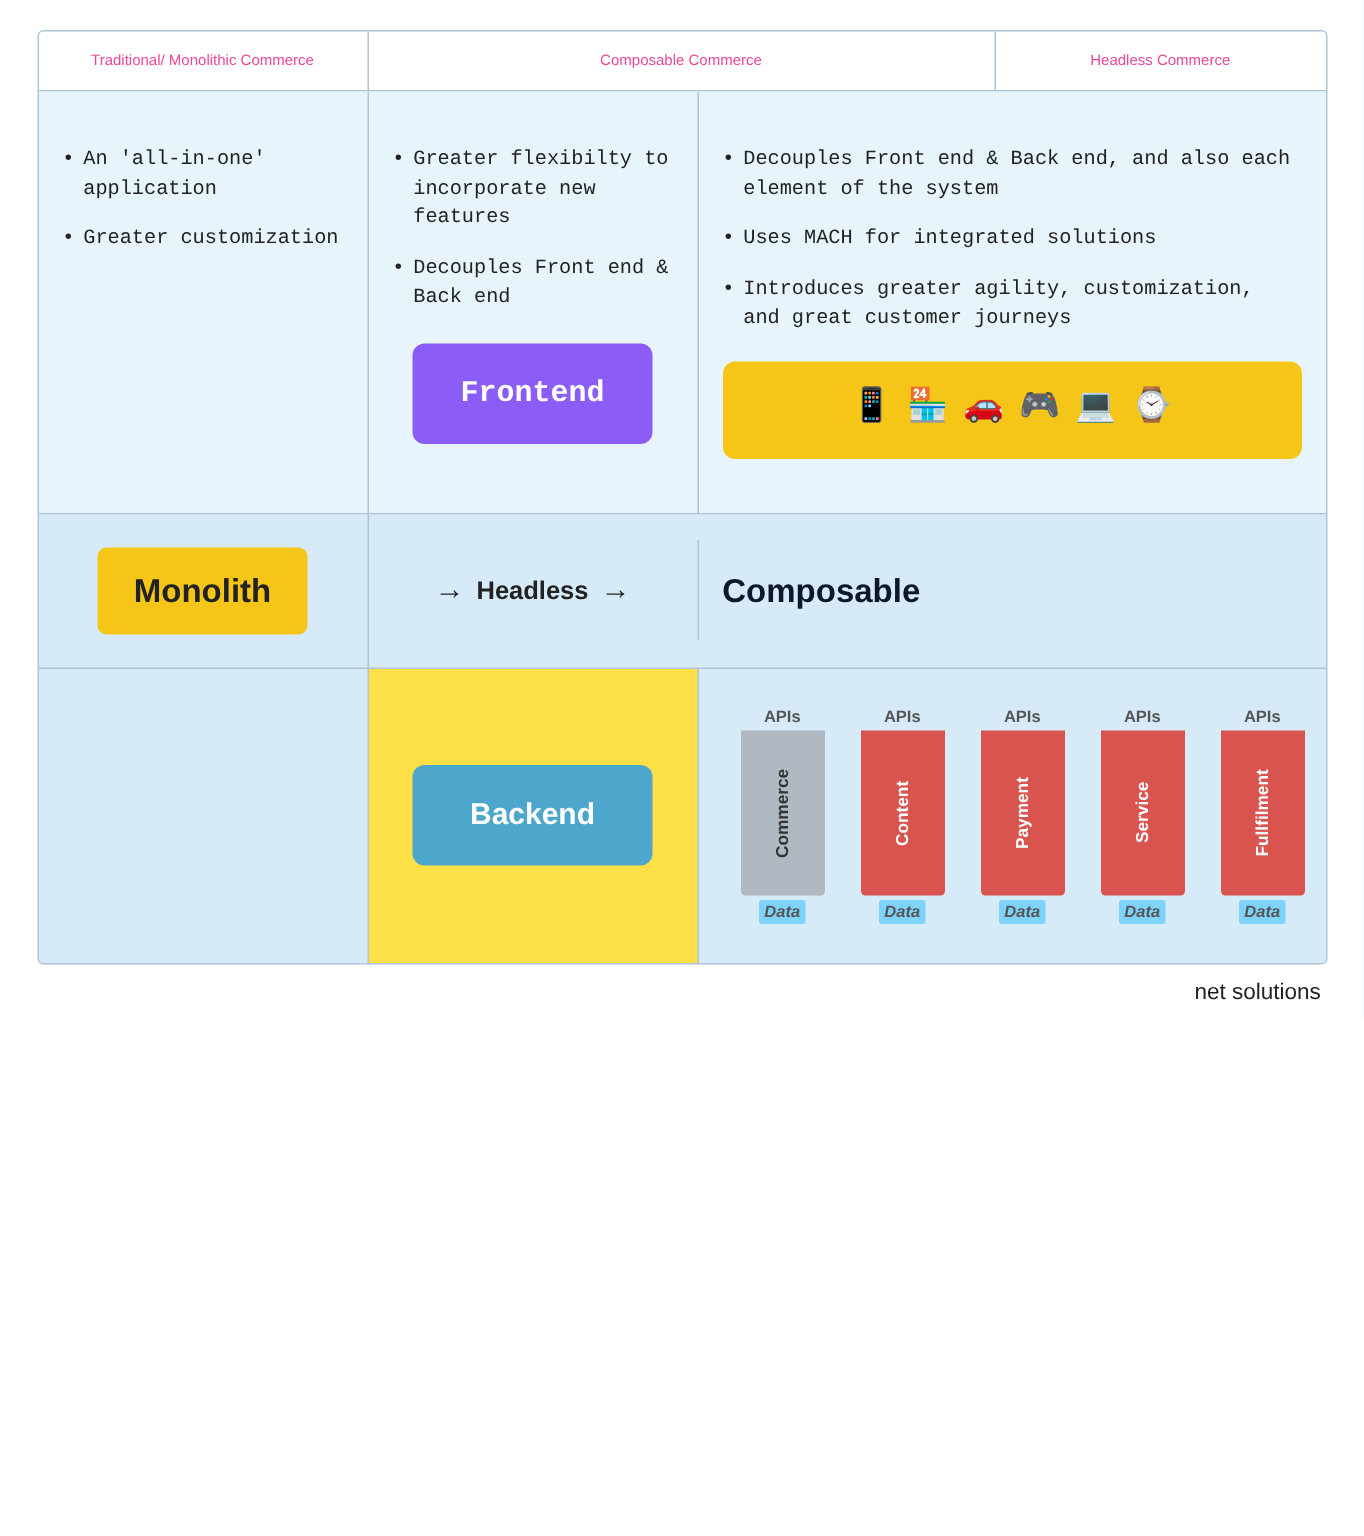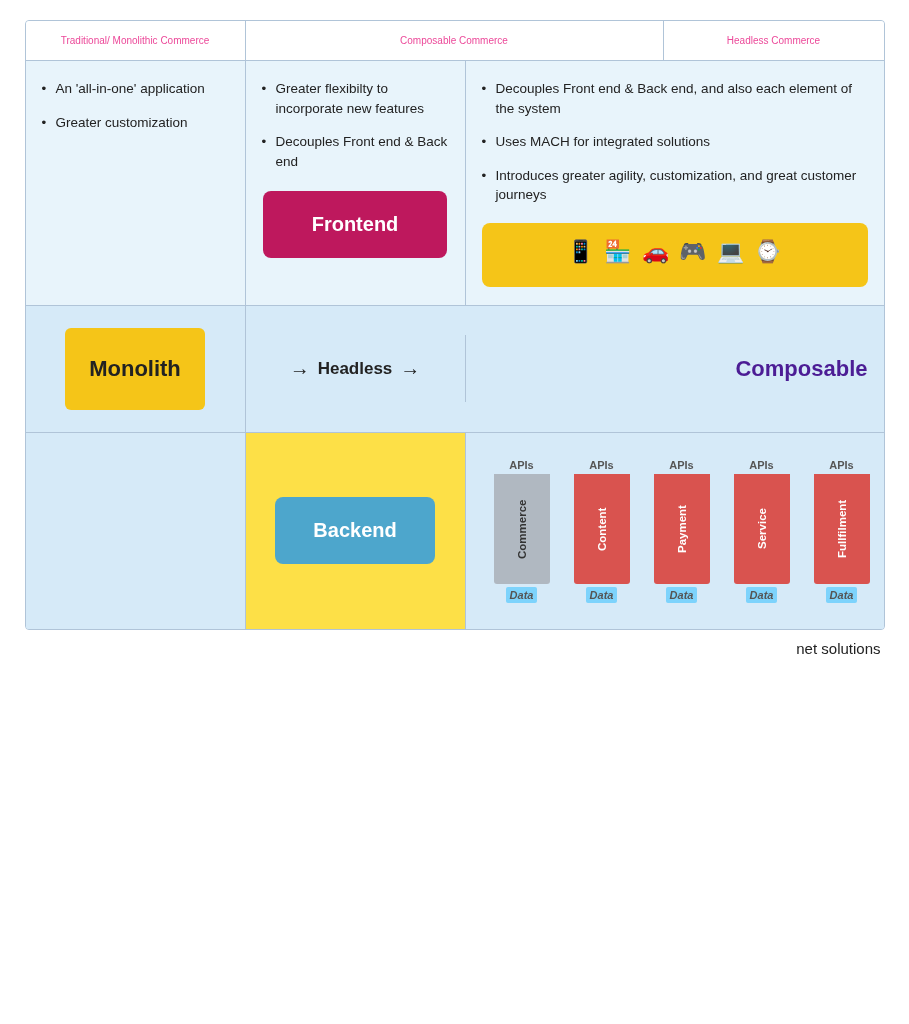--- a/index.html
+++ b/index.html
@@ -43,26 +43,27 @@
     .col-1 { width: 220px; min-width: 220px; }
     .col-2 { width: 220px; min-width: 220px; }
     .col-3 { flex: 1; }
 
     
     .content-row {
       display: flex;
       border-bottom: 1.5px solid #b0c4d8;
     }
     .content-cell {
-      padding: 18px 16px;
+      padding: 36px 16px;
       border-right: 1.5px solid #b0c4d8;
       background: #e8f4fb;
       font-size: 13.5px;
       color: #222;
       vertical-align: top;
+      font-family: Liberation Mono, monospace;
     }
     .content-cell:last-child { border-right: none; }
     .content-cell.col-1 { width: 220px; min-width: 220px; }
     .content-cell.col-2 { width: 220px; min-width: 220px; }
     .content-cell.col-3 { flex: 1; }
 
     .bullet-list { list-style: none; padding: 0; }
     .bullet-list li {
       padding-left: 14px;
       position: relative;
@@ -71,28 +72,28 @@
     }
     .bullet-list li::before {
       content: '•';
       position: absolute;
       left: 0;
       top: 0;
     }
 
     
     .frontend-box {
-      background: #be185d;
+      background: #8b5cf6;
       border-radius: 8px;
       color: #fff;
       font-weight: bold;
       font-size: 20px;
       text-align: center;
       padding: 22px 30px;
-      width: 184px;
+      width: 160px;
       margin: 20px auto 0 auto;
     }
 
     
     .touchpoints-box {
       background: #f5c518;
       border-radius: 8px;
       padding: 16px 14px 12px 14px;
       margin-top: 18px;
     }
@@ -125,21 +126,21 @@
       justify-content: center;
     }
     .evo-cell:last-child { border-right: none; }
     .evo-cell.col-1 { width: 220px; min-width: 220px; }
     .evo-cell.col-2 { width: 220px; min-width: 220px; }
     .evo-cell.col-3 { flex: 1; }
 
     .monolith-box {
       background: #f5c518;
       border-radius: 6px;
-      padding: 28px 24px;
+      padding: 16px 24px;
       font-weight: bold;
       font-size: 22px;
       color: #222;
     }
 
     .arrow-text {
       display: flex;
       align-items: center;
       gap: 8px;
       font-size: 17px;
@@ -147,22 +148,22 @@
       color: #222;
     }
     .arrow {
       display: inline-block;
       font-size: 20px;
     }
 
     .composable-label {
       font-size: 22px;
       font-weight: bold;
-      color: #4c1d95;
-      text-align: right;
+      color: #0f172a;
+      text-align: left;
       width: 100%;
     }
 
     
     .bottom-row {
       display: flex;
       background: #d6eaf8;
     }
     .bottom-cell {
       padding: 16px;

